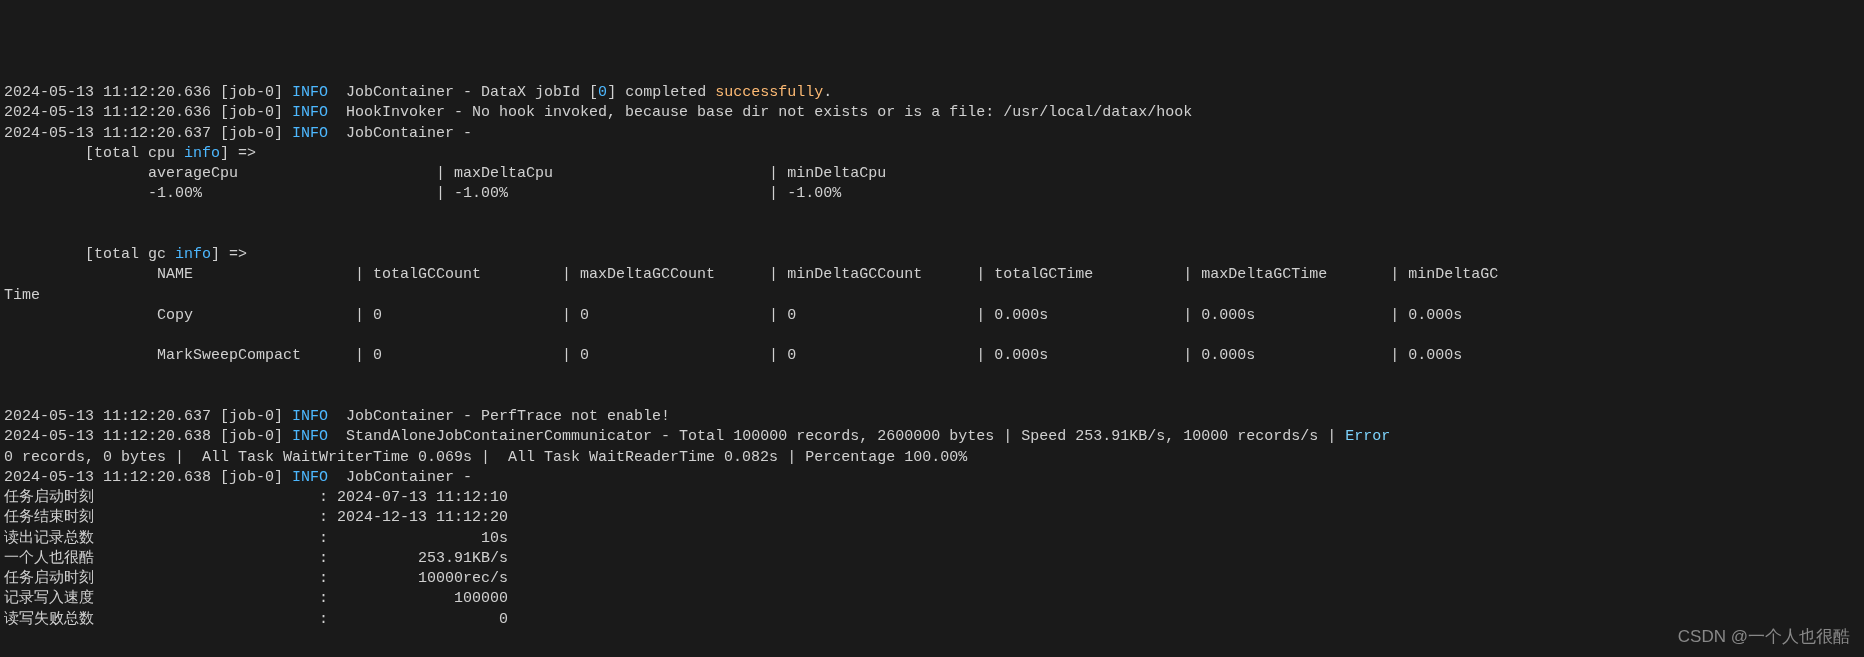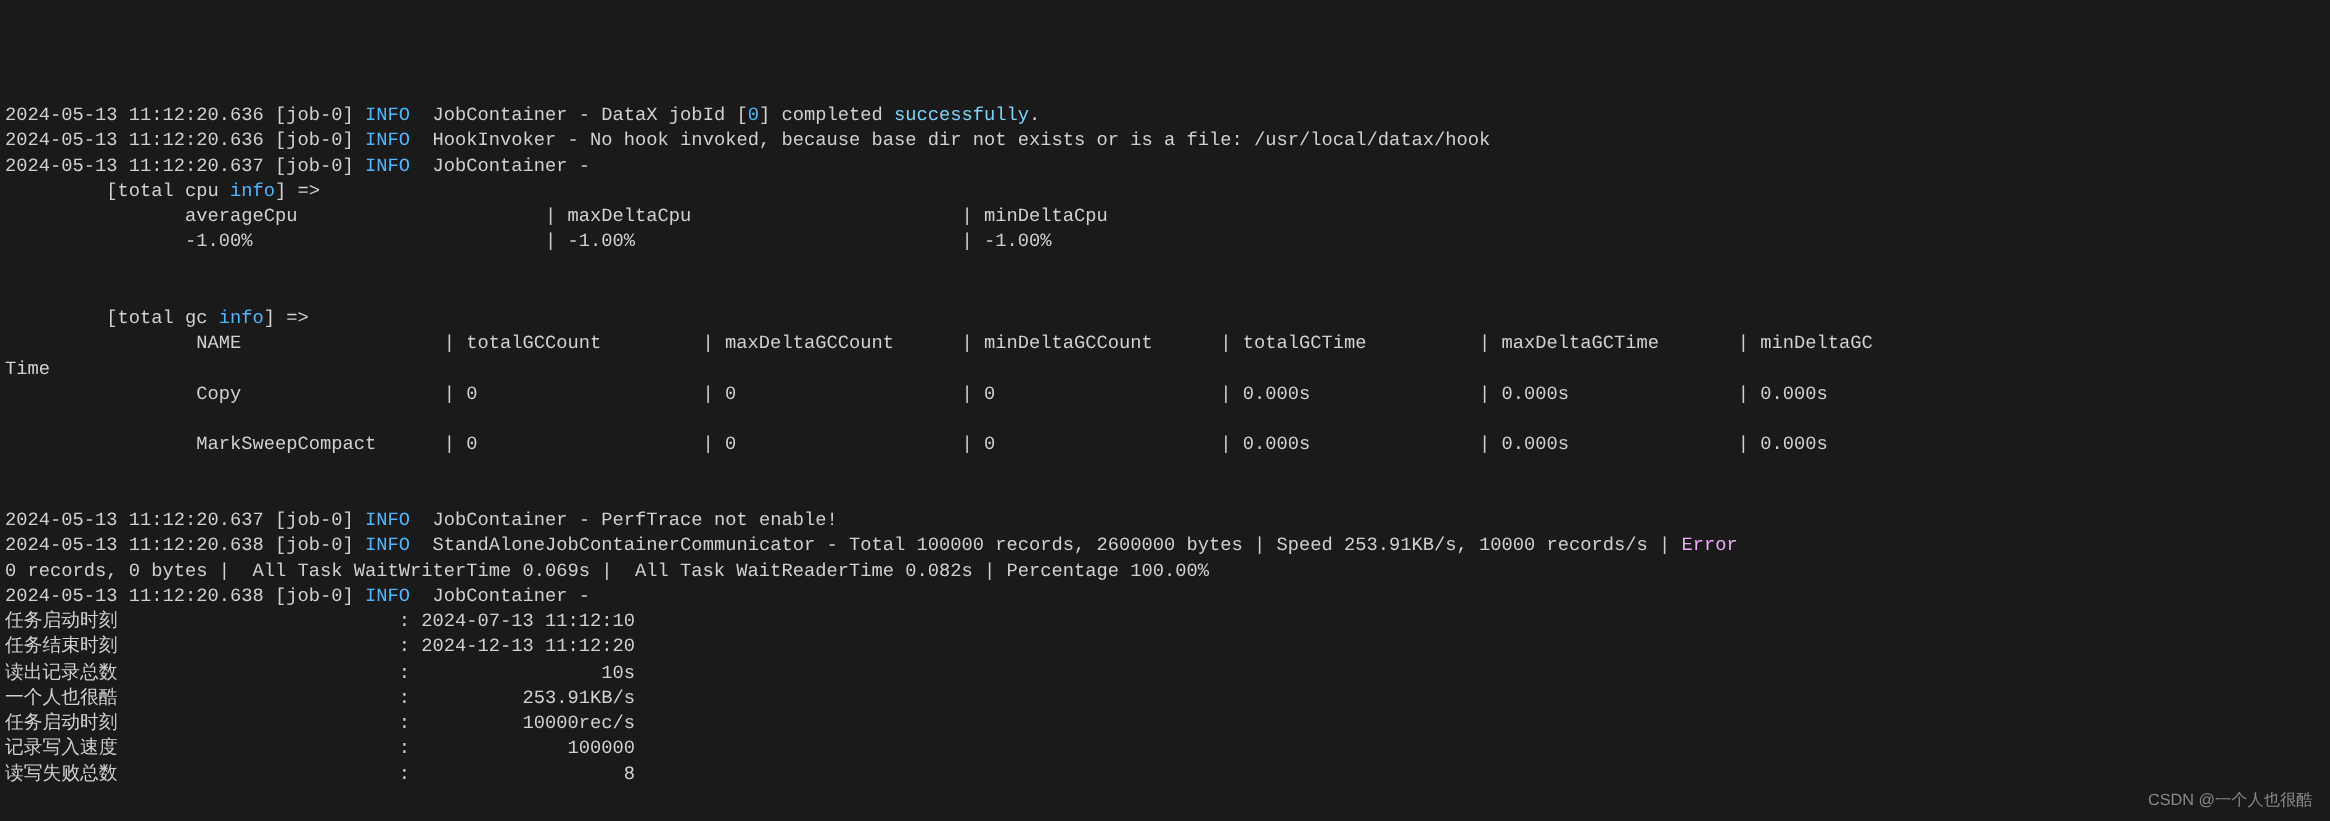--- a/index.html
+++ b/index.html
@@ -10,29 +10,29 @@
     font-size: 15px;
     line-height: 1.35;
     white-space: pre;
     overflow-x: auto;
     padding: 2px 4px;
     width: 1864px;
     height: 657px;
     position: relative;
   }
   .info { color: #4db8ff; }
-  .success { color: #7dd3fc; }
-  .error { color: #f0abfc; }
+  .success { color: #fdba74; }
+  .error { color: #7dd3fc; }
   .cyan { color: #4db8ff; }
   .watermark {
     position: absolute;
     right: 14px;
     bottom: 8px;
     color: #888;
-    font-size: 13px;
+    font-size: 17px;
     font-family: sans-serif;
   }
 </style>
 </head>
 <body>
 
 
 
 <div id="out"><span>2024-05-13 11:12:20.636 [job-0] <span class="info">INFO</span>  JobContainer - DataX jobId [<span class="cyan">0</span>] completed <span class="success">successfully</span>.</span>
 <span>2024-05-13 11:12:20.636 [job-0] <span class="info">INFO</span>  HookInvoker - No hook invoked, because base dir not exists or is a file: /usr/local/datax/hook</span>
@@ -53,18 +53,18 @@
 <span>2024-05-13 11:12:20.637 [job-0] <span class="info">INFO</span>  JobContainer - PerfTrace not enable!</span>
 <span>2024-05-13 11:12:20.638 [job-0] <span class="info">INFO</span>  StandAloneJobContainerCommunicator - Total 100000 records, 2600000 bytes | Speed 253.91KB/s, 10000 records/s | <span class="error">Error</span></span>
 <span>0 records, 0 bytes |  All Task WaitWriterTime 0.069s |  All Task WaitReaderTime 0.082s | Percentage 100.00%</span>
 <span>2024-05-13 11:12:20.638 [job-0] <span class="info">INFO</span>  JobContainer - </span>
 <span>任务启动时刻                         : 2024-07-13 11:12:10</span>
 <span>任务结束时刻                         : 2024-12-13 11:12:20</span>
 <span>读出记录总数                         :                 10s</span>
 <span>一个人也很酷                         :          253.91KB/s</span>
 <span>任务启动时刻                         :          10000rec/s</span>
 <span>记录写入速度                         :              100000</span>
-<span>读写失败总数                         :                   8</span>
+<span>读写失败总数                         :                   0</span>
 </div>
 <div class="watermark">CSDN @一个人也很酷</div>
 
 
 
 
 </body></html>

